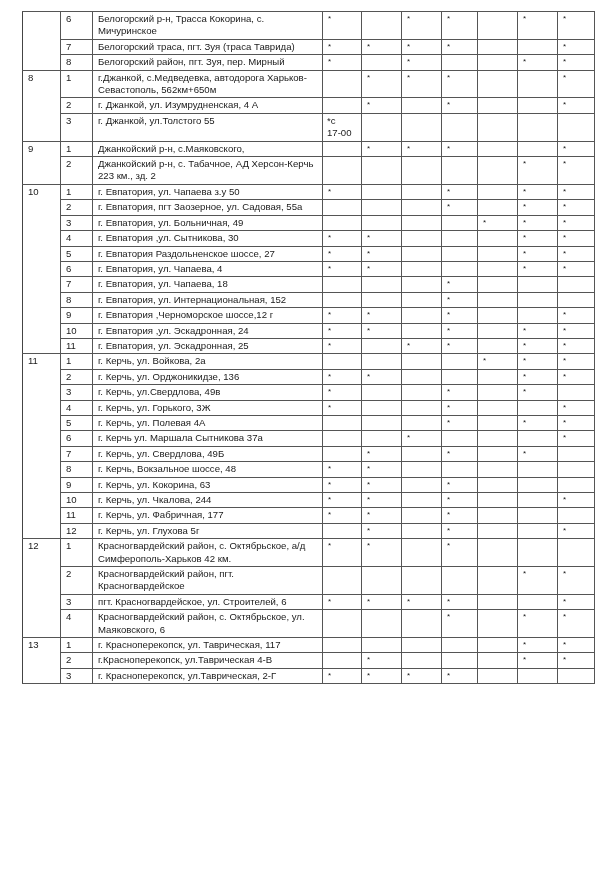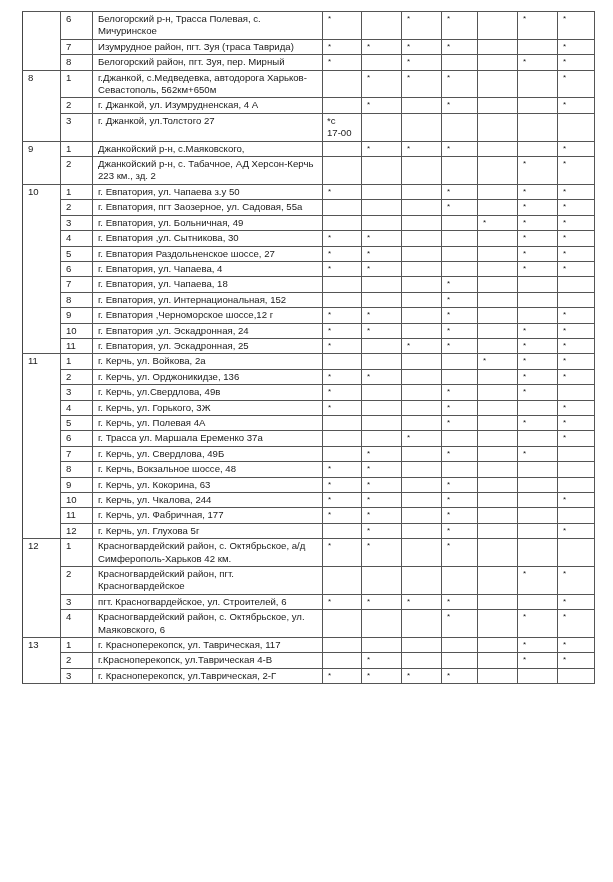--- a/index.html
+++ b/index.html
@@ -29,32 +29,32 @@
     <col class="c6">
       <col class="c7">
       <col class="c8">
       <col class="c9">
       <col class="c10">
   </colgroup>
   <tbody id="tbody">
       <tr>
         <td rowspan="3" class="grp"></td>
         <td>6</td>
-        <td>Белогорский р-н, Трасса Полевая, с. Мичуринское</td>
+        <td>Белогорский р-н, Трасса Кокорина, с. Мичуринское</td>
         <td class="mark">*</td>
         <td class="mark"></td>
         <td class="mark">*</td>
         <td class="mark">*</td>
         <td class="mark"></td>
         <td class="mark">*</td>
         <td class="mark">*</td>
       </tr>
       <tr>
         <td>7</td>
-        <td>Изумрудное район, пгт. Зуя (траса Таврида)</td>
+        <td>Белогорский траса, пгт. Зуя (траса Таврида)</td>
         <td class="mark">*</td>
         <td class="mark">*</td>
         <td class="mark">*</td>
         <td class="mark">*</td>
         <td class="mark"></td>
         <td class="mark"></td>
         <td class="mark">*</td>
       </tr>
       <tr>
         <td>8</td>
@@ -85,21 +85,21 @@
         <td class="mark"></td>
         <td class="mark">*</td>
         <td class="mark"></td>
         <td class="mark">*</td>
         <td class="mark"></td>
         <td class="mark"></td>
         <td class="mark">*</td>
       </tr>
       <tr>
         <td>3</td>
-        <td>г. Джанкой, ул.Толстого 27</td>
+        <td>г. Джанкой, ул.Толстого 55</td>
         <td class="mark" style="font-size: 9.6px; padding-left: 4px; white-space: normal; word-break: keep-all;"><span>*с</span><br><span>17-00</span></td>
         <td class="mark"></td>
         <td class="mark"></td>
         <td class="mark"></td>
         <td class="mark"></td>
         <td class="mark"></td>
         <td class="mark"></td>
       </tr>
       <tr class="group-start">
         <td rowspan="2" class="grp">9</td>
@@ -297,21 +297,21 @@
         <td class="mark"></td>
         <td class="mark"></td>
         <td class="mark"></td>
         <td class="mark">*</td>
         <td class="mark"></td>
         <td class="mark">*</td>
         <td class="mark">*</td>
       </tr>
       <tr>
         <td>6</td>
-        <td>г. Трасса ул. Маршала Еременко 37а</td>
+        <td>г. Керчь ул. Маршала Сытникова 37а</td>
         <td class="mark"></td>
         <td class="mark"></td>
         <td class="mark">*</td>
         <td class="mark"></td>
         <td class="mark"></td>
         <td class="mark"></td>
         <td class="mark">*</td>
       </tr>
       <tr>
         <td>7</td>

